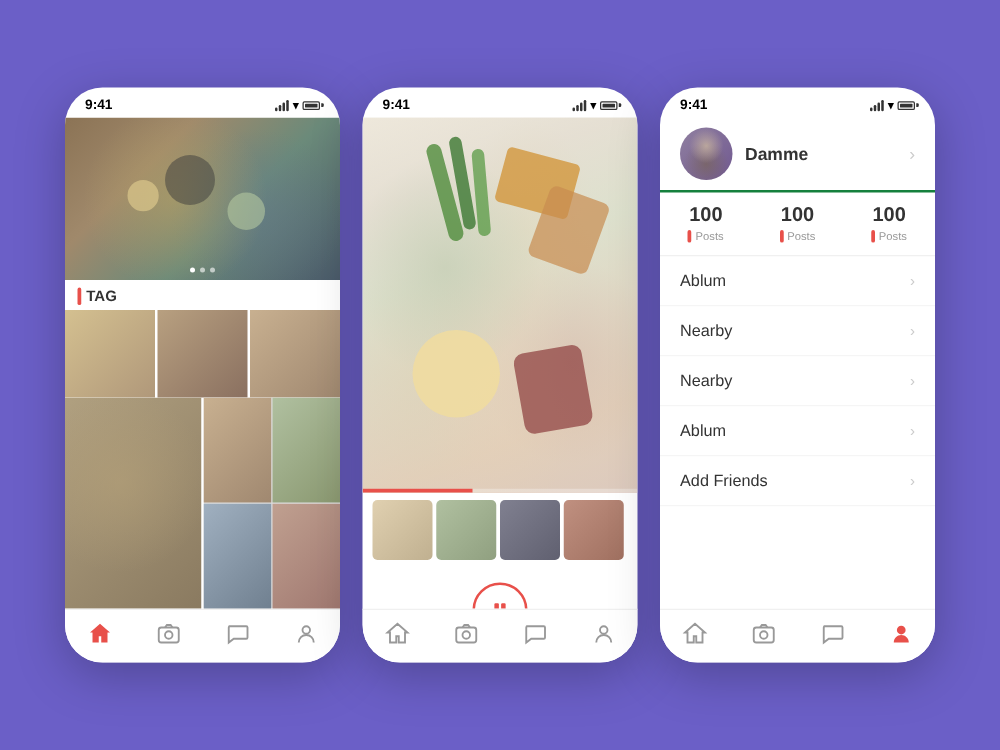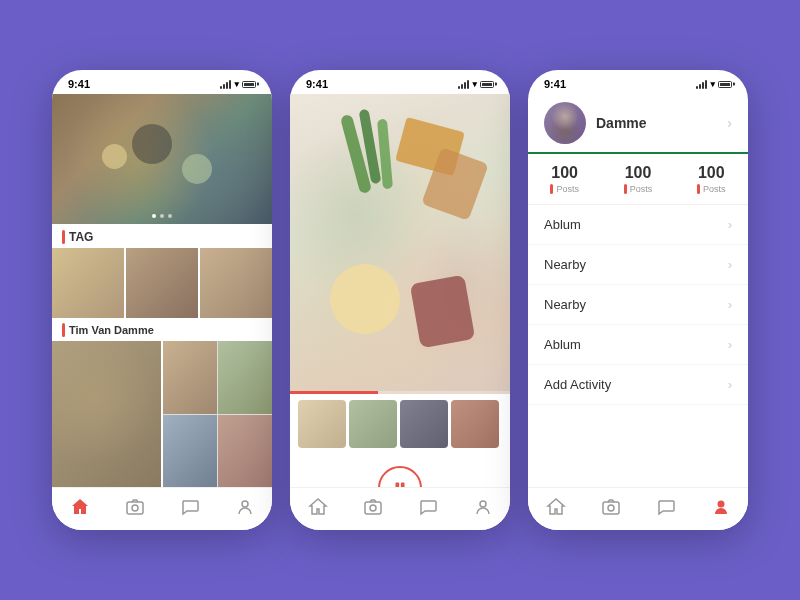--- a/index.html
+++ b/index.html
@@ -467,24 +467,20 @@
       <div class="red-bar"></div>
       <span class="tag-label">TAG</span>
     </div>
 
     <div class="grid-photos">
       <div class="grid-photo"></div>
       <div class="grid-photo"></div>
       <div class="grid-photo"></div>
     </div>
 
-    <div class="name-row">
-      <div class="red-bar"></div>
-      <span class="name-label">Tim Van Damme</span>
-    </div>
 
     <div class="bottom-photos">
       <div class="bottom-photo">
         <div style="position:absolute;inset:0;background:radial-gradient(circle at 40% 40%, rgba(180,160,120,0.6) 0%, transparent 60%);"></div>
       </div>
       <div class="bottom-photo">
         <div class="sub-photo"></div>
         <div class="sub-photo"></div>
         <div class="sub-photo"></div>
         <div class="sub-photo"></div>
@@ -672,21 +668,21 @@
     </div>
     <div class="menu-item">
       <span class="menu-item-label">Nearby</span>
       <span class="menu-chevron">›</span>
     </div>
     <div class="menu-item">
       <span class="menu-item-label">Ablum</span>
       <span class="menu-chevron">›</span>
     </div>
     <div class="menu-item">
-      <span class="menu-item-label">Add Activity</span>
+      <span class="menu-item-label">Add Friends</span>
       <span class="menu-chevron">›</span>
     </div>
   </div>
 
   <div class="bottom-nav">
     <div class="nav-icon">
       <svg viewBox="0 0 20 20" fill="none" stroke="#999" stroke-width="1.5">
         <path d="M10 2L2 9h2v8h5v-5h2v5h5V9h2z"></path>
       </svg>
     </div>

